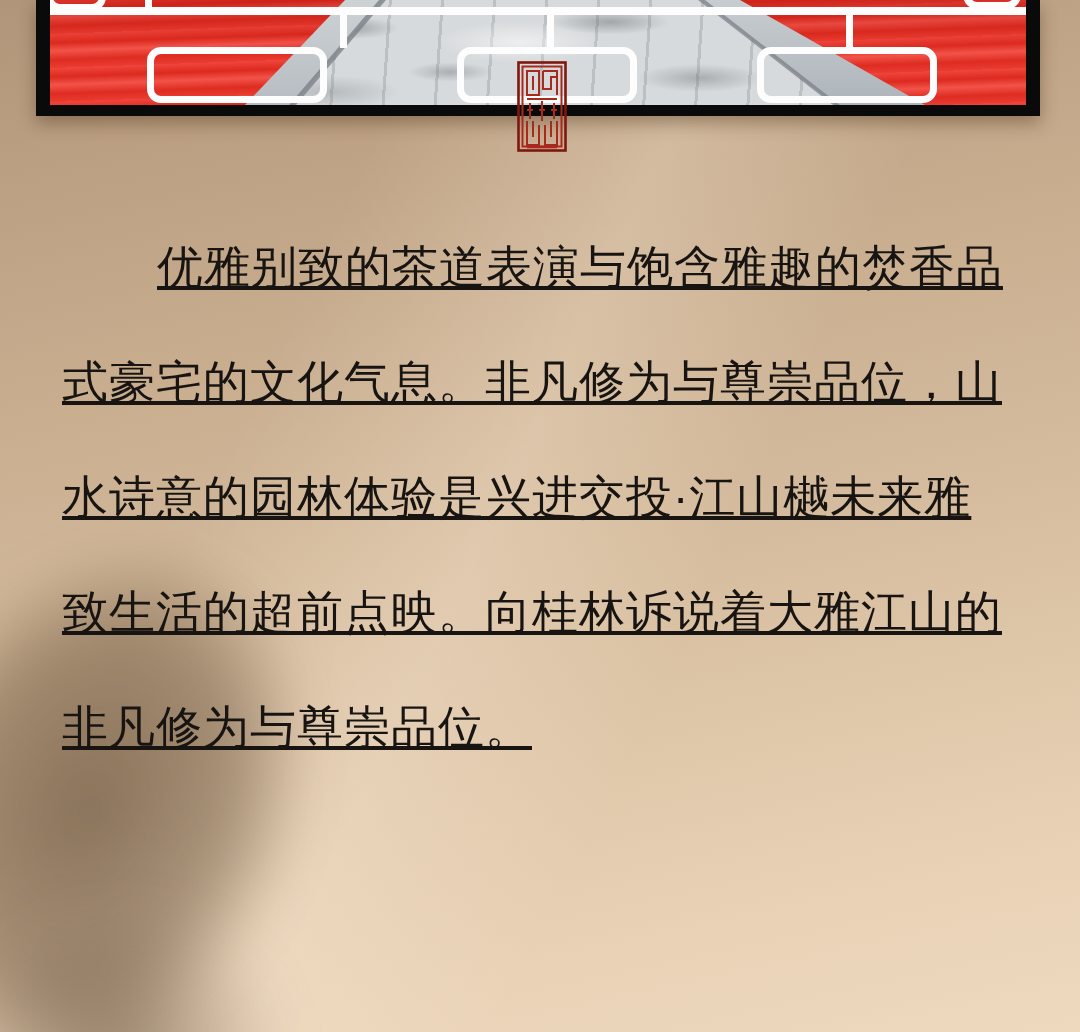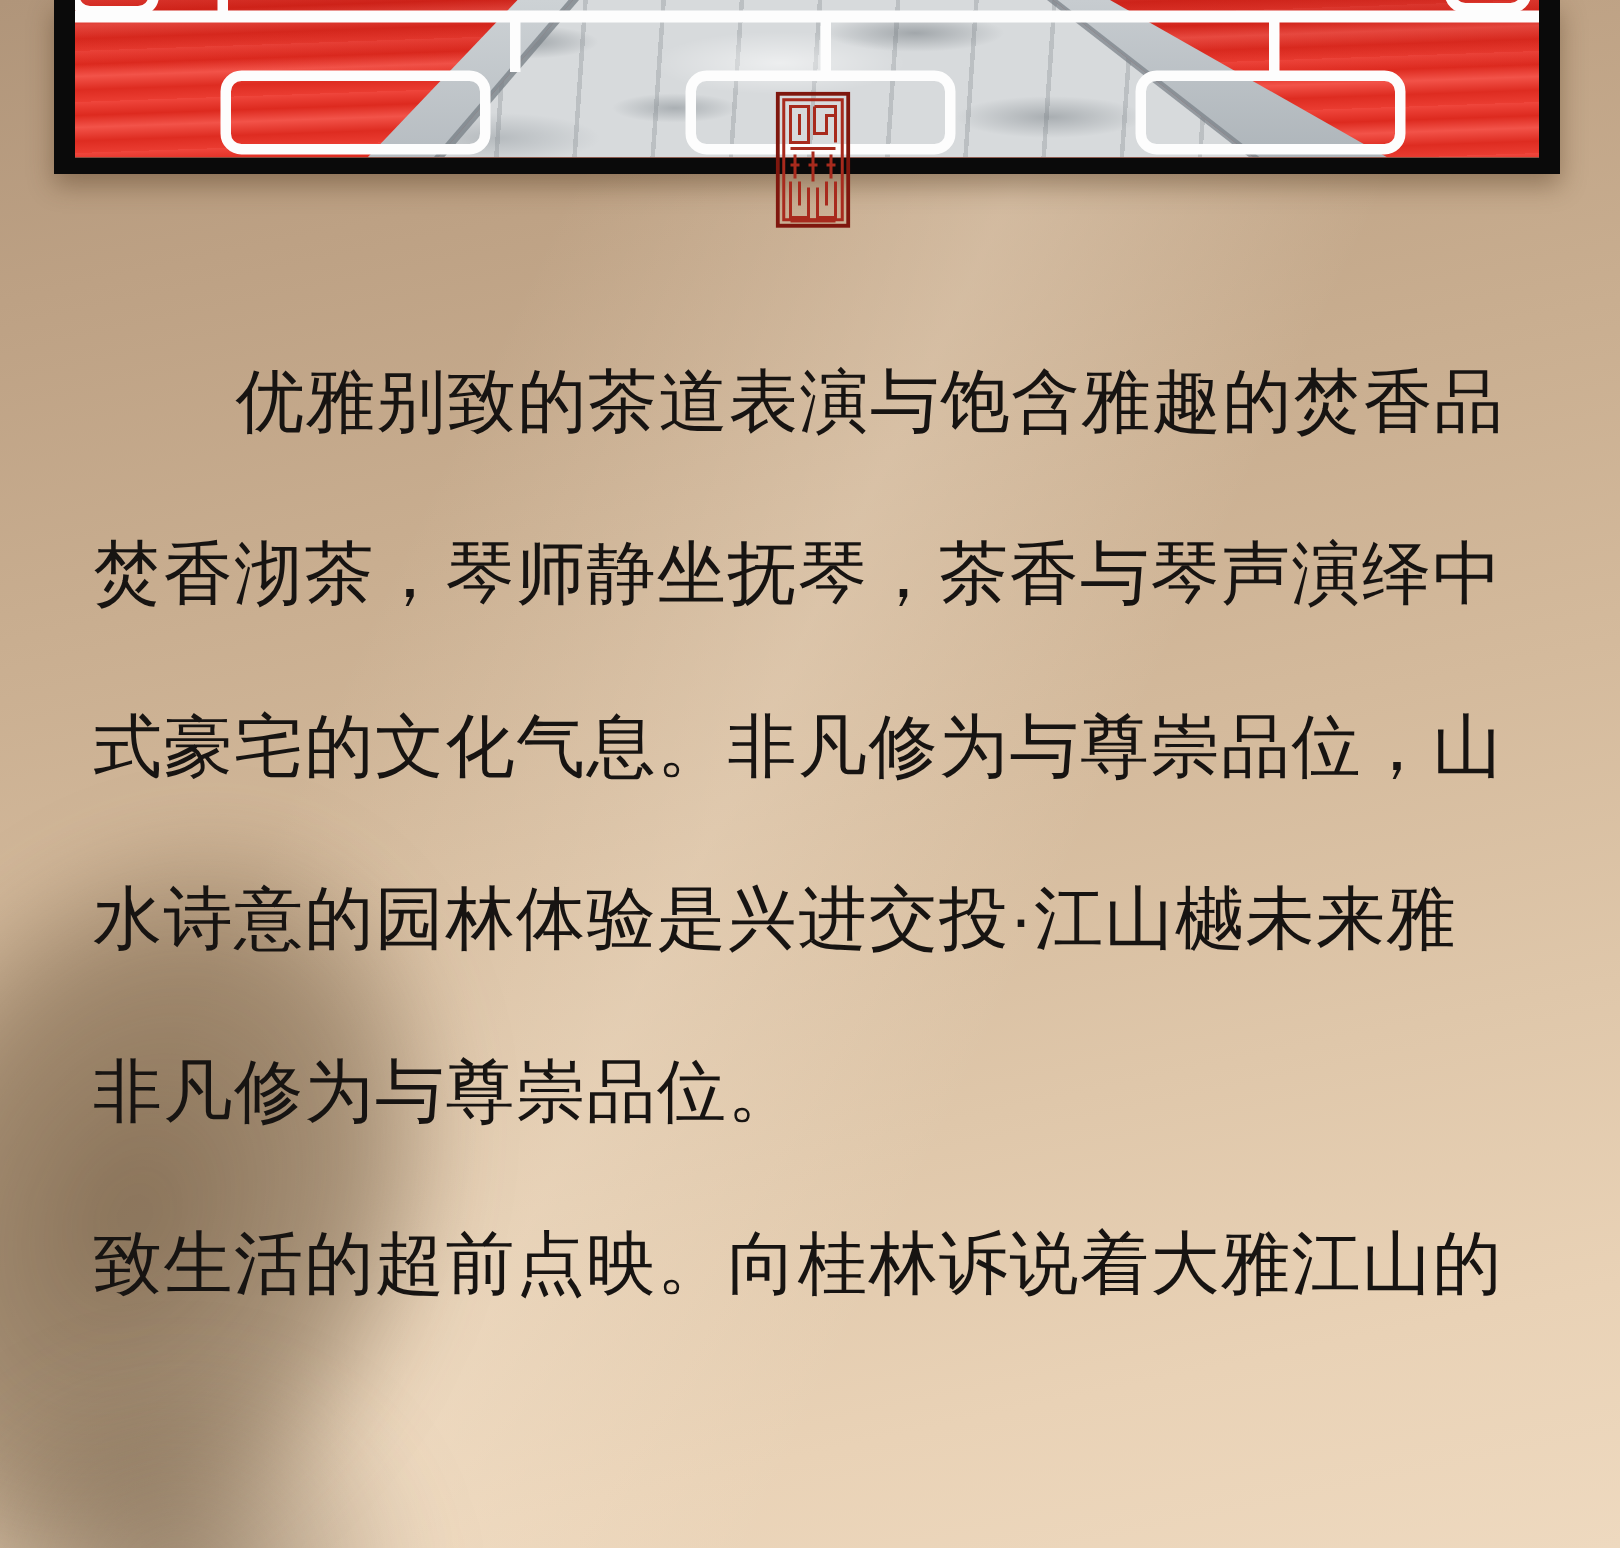--- a/index.html
+++ b/index.html
@@ -54,21 +54,21 @@
   .r1{left:97px;top:47px;width:180px;height:56px;}
   .r2{left:407px;top:47px;width:180px;height:56px;}
   .r3{left:707px;top:47px;width:180px;height:56px;}
 
   
   .seal{position:absolute;left:517px;top:61px;width:50px;height:91px;}
 
   
   .article{position:absolute;left:62px;top:210px;width:958px;color:#171412;
         font-size:46px;letter-spacing:1px;font-weight:500;}
-  .article .line{line-height:115px;white-space:nowrap;}
+  .article .line{line-height:115px;white-space:nowrap;text-decoration:underline;}
   .article .line:first-child{text-indent:95px;}
 </style>
 </head>
 <body>
 
 <div class="page">
 
   <div class="bg-sheen"></div>
   <div class="bg-shadow-left"></div>
   <div class="bg-shadow-corner"></div>
@@ -109,20 +109,19 @@
       <path d="M13,42 V58 M25,40 V60 M37,42 V58"></path>
       <path d="M10,49 H16 M22,49 H28 M34,49 H40"></path>
       <path d="M10,60 V84 H22 V64 M16,60 V76"></path>
       <path d="M40,60 V84 H28 V64 M34,60 V76"></path>
       <path d="M10,86 H40" stroke-width="2.6"></path>
     </g>
   </svg>
 
   <div class="article">
     <div class="line">优雅别致的茶道表演与饱含雅趣的焚香品</div>
-    <div class="line">焚香沏茶，琴师静坐抚琴，茶香与琴声演绎中</div>
     <div class="line">式豪宅的文化气息。非凡修为与尊崇品位，山</div>
     <div class="line">水诗意的园林体验是兴进交投·江山樾未来雅</div>
+    <div class="line">致生活的超前点映。向桂林诉说着大雅江山的</div>
     <div class="line">非凡修为与尊崇品位。</div>
-    <div class="line">致生活的超前点映。向桂林诉说着大雅江山的</div>
   </div>
 
 </div>
 
 </body></html>

